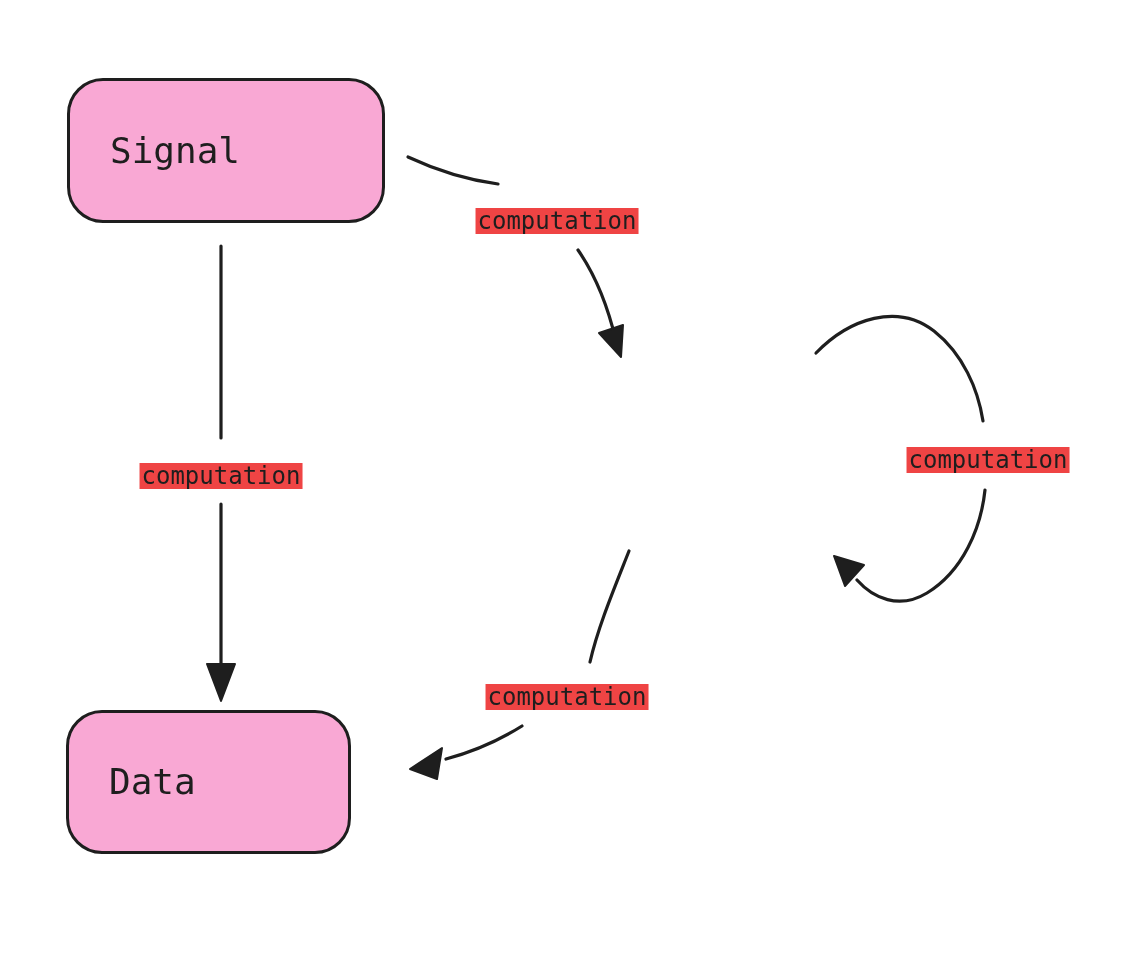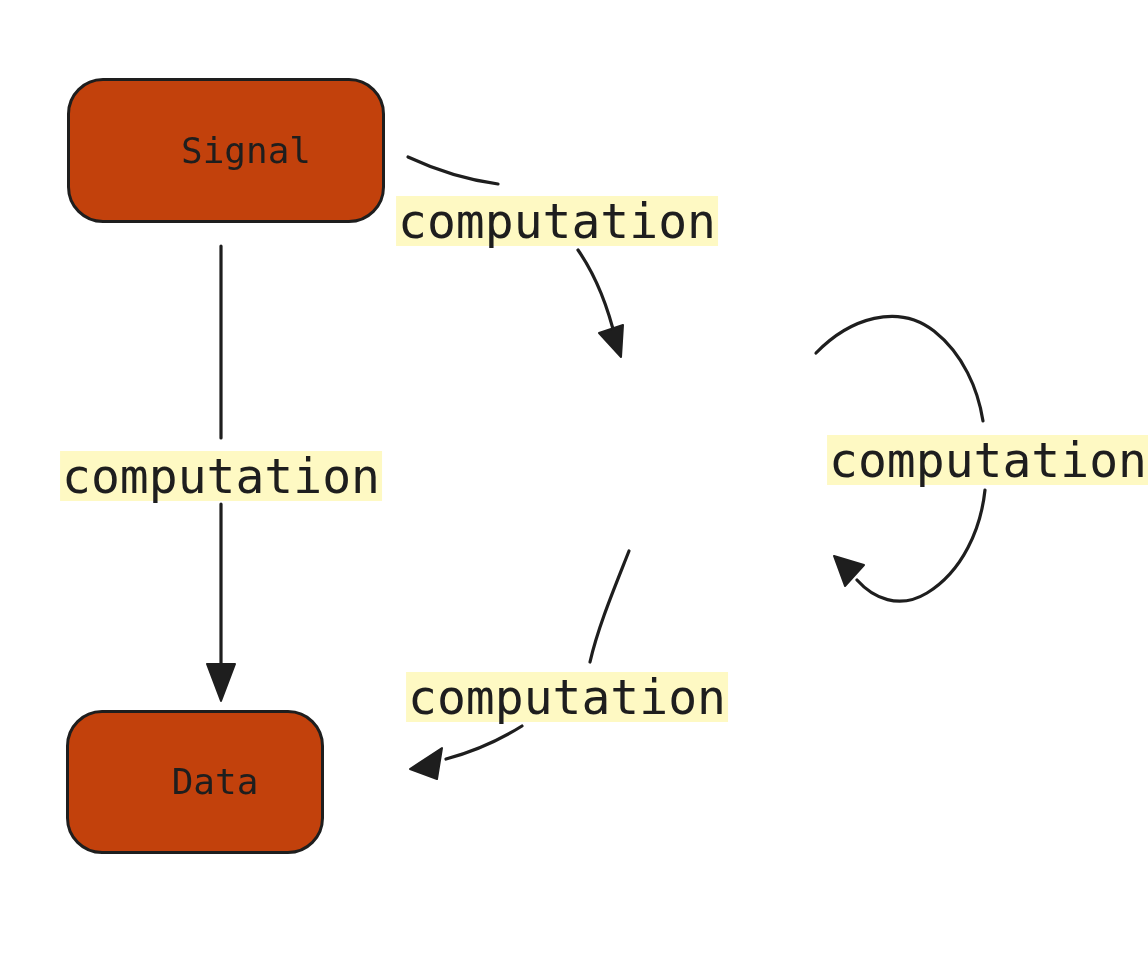--- a/index.html
+++ b/index.html
@@ -33,43 +33,42 @@
     fill: #1e1e1e;
     stroke: #1e1e1e;
     stroke-width: 2;
     stroke-linejoin: round;
   }
   .node {
     position: absolute;
     box-sizing: border-box;
     border: 3px solid #1e1e1e;
     border-radius: 36px;
-    background: #c2410c;
+    background: #f9a8d4;
     display: flex;
     align-items: center;
-    justify-content: center;
     padding-left: 40px;
   }
   .node-signal { left: 67px;  top: 78px;  width: 318px; height: 145px; }
   .node-effect { left: 520px; top: 383px; width: 318px; height: 144px; }
-  .node-data   { left: 66px;  top: 710px; width: 258px; height: 144px; }
+  .node-data   { left: 66px;  top: 710px; width: 285px; height: 144px; }
   .node-label {
     font-size: 36px;
     line-height: 1;
     color: #1e1e1e;
     white-space: nowrap;
   }
   .edge-label {
     position: absolute;
     transform: translate(-50%, -50%);
-    font-size: 48px;
+    font-size: 24px;
     line-height: 1;
     white-space: nowrap;
     color: #1e1e1e;
-    background: #fef9c3;
+    background: #ef4444;
     padding: 1px 2px;
   }
   .edge-label-signal-effect { left: 557px; top: 221px; }
   .edge-label-signal-data   { left: 221px; top: 476px; }
   .edge-label-effect-data   { left: 567px; top: 697px; }
   .edge-label-effect-self   { left: 988px; top: 460px; }
 </style>
 </head>
 <body>
 

